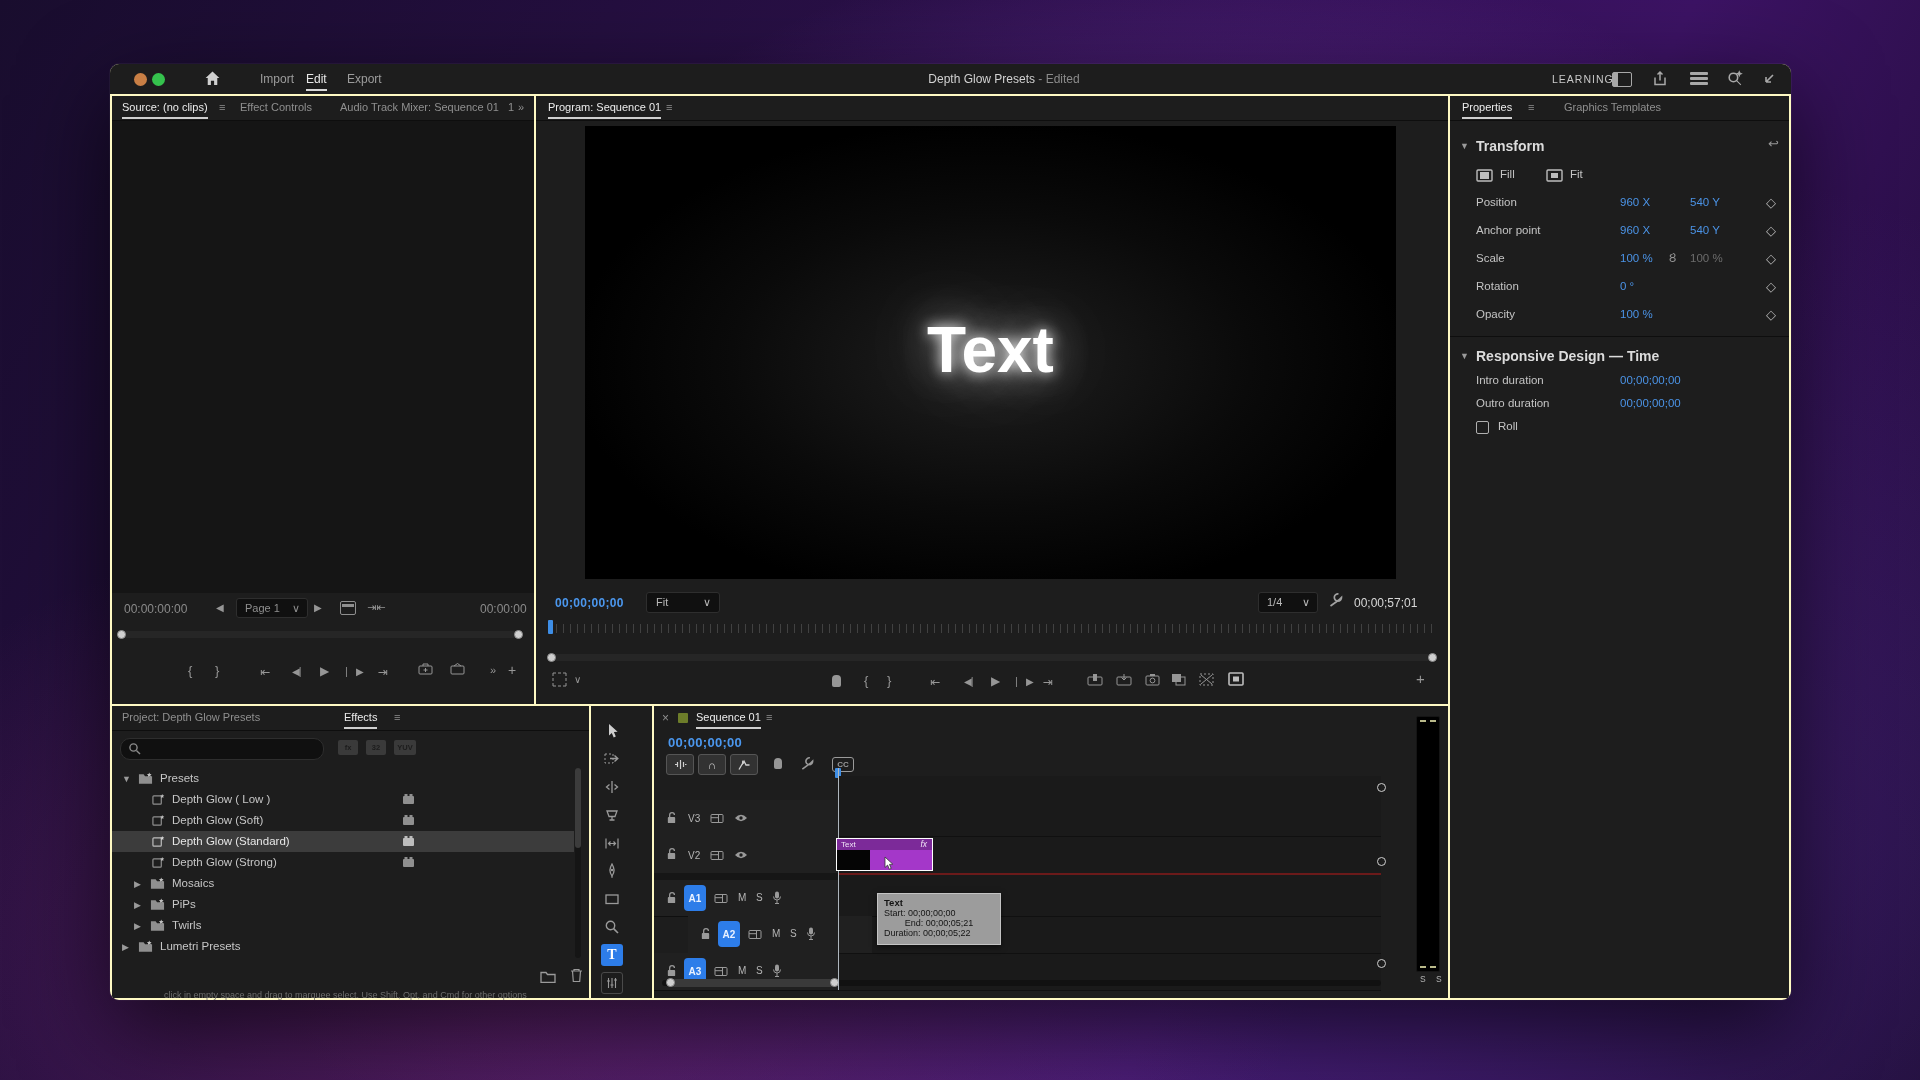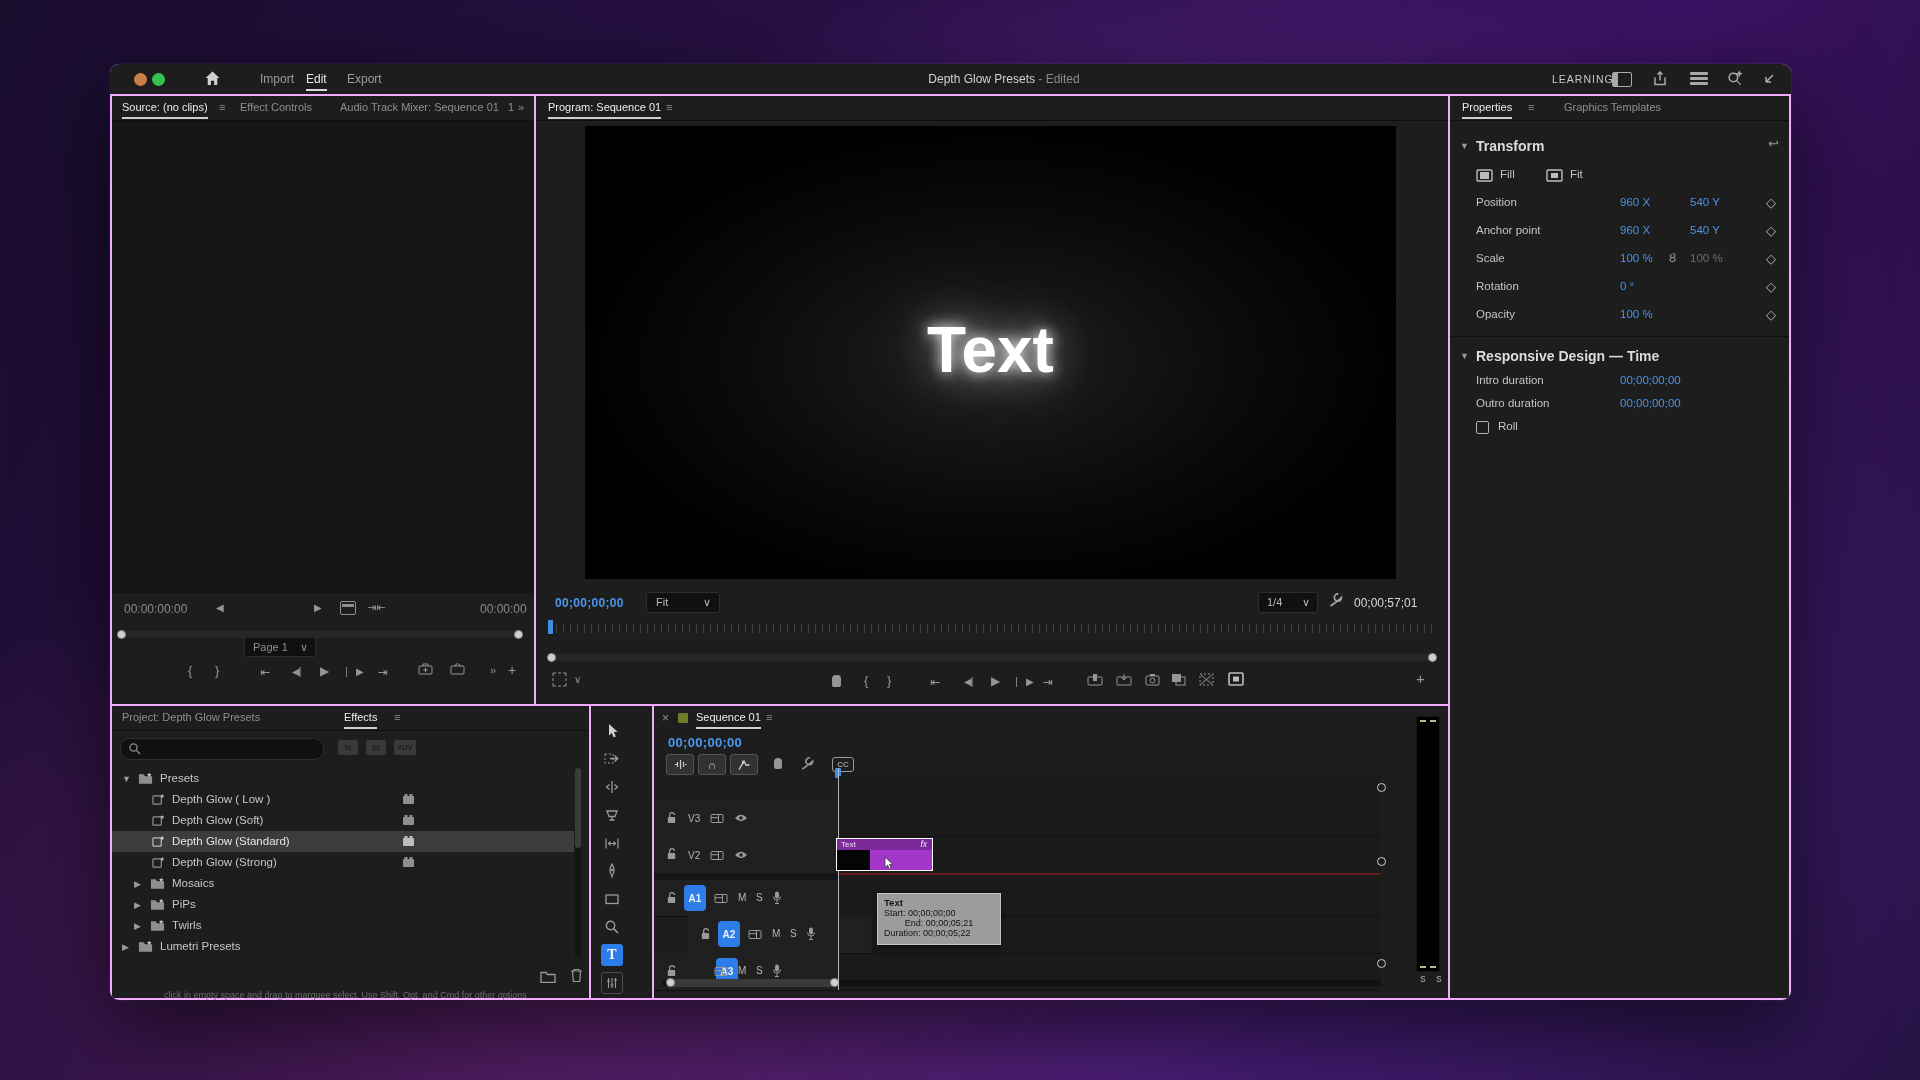--- a/index.html
+++ b/index.html
@@ -4,21 +4,21 @@
 <style>
   html,body{margin:0;padding:0;width:1920px;height:1080px;overflow:hidden;
     font-family:"Liberation Sans","DejaVu Sans",sans-serif;-webkit-font-smoothing:antialiased;}
   body{background:
     radial-gradient(900px 520px at 62% 28%, rgba(138,64,200,.55), rgba(0,0,0,0) 70%),
     radial-gradient(1100px 650px at 28% 88%, rgba(186,62,150,.32), rgba(0,0,0,0) 70%),
     radial-gradient(1500px 950px at 72% 78%, rgba(96,52,168,.45), rgba(0,0,0,0) 75%),
     linear-gradient(118deg,#190d2e 0%,#2a1048 38%,#3c1364 68%,#180a2b 100%);}
   .a{position:absolute;}
   .nw{white-space:nowrap;}
-  .win{left:110px;top:64px;width:1681px;height:936px;background:#f0abfc;border-radius:9px;
+  .win{left:110px;top:64px;width:1681px;height:936px;background:#fef9c3;border-radius:9px;
     box-shadow:0 30px 90px rgba(0,0,0,.65),0 0 0 1px rgba(255,255,255,.05);overflow:hidden;}
   .titlebar{left:0;top:0;width:100%;height:30px;background:#1d1d1d;}
   .dot{width:13px;height:13px;border-radius:50%;top:9px;}
   .menu-item{top:8px;font-size:12px;color:#9c9c9c;}
   .menu-item.active{color:#e8e8e8;}
   .menu-item.active::after{content:"";position:absolute;left:0;right:0;bottom:-5px;height:2px;background:#d8d8d8;}
   .panel{background:#1d1d1d;}
   .tabbar{left:0;top:0;right:0;height:24px;background:#1d1d1d;border-bottom:1px solid #0e0e0e;}
   .tab{top:5px;font-size:11px;color:#8f8f8f;}
   .tab.active{color:#ececec;}
@@ -102,21 +102,21 @@
       <span class="a ham" style="left:107px;top:5px;">≡</span>
       <span class="a tab" style="left:128px;">Effect Controls</span>
       <span class="a tab" style="left:228px;">Audio Track Mixer: Sequence 01</span>
       <span class="a tab" style="left:396px;">1</span>
       <span class="a tab" style="left:406px;">»</span>
     </div>
     <div class="a well" style="left:0;top:25px;width:422px;height:472px;"></div>
     <div class="a" style="left:0;top:497px;width:422px;height:111px;background:#1d1d1d;">
       <span class="a tc-gray" style="left:12px;top:9px;">00:00:00:00</span>
       <span class="a icon" style="left:104px;top:9px;font-size:10px;">◀</span>
-      <div class="a dd" style="left:132px;top:5px;width:70px;height:18px;margin-top:39px;">
+      <div class="a dd" style="left:124px;top:5px;width:70px;height:18px;">
         <span class="a" style="left:8px;top:3px;color:#8f8f8f;">Page 1</span>
         <span class="a" style="right:7px;top:3px;color:#8f8f8f;">∨</span>
       </div>
       <span class="a icon" style="left:202px;top:9px;font-size:10px;">▶</span>
       <div class="a" style="left:228px;top:8px;width:14px;height:12px;border:1.5px solid #8f8f8f;border-radius:2px;">
         <div style="height:3px;background:#8f8f8f;margin:2px 1px 0;"></div>
       </div>
       <span class="a icon" style="left:255px;top:8px;font-size:11px;">⇥⇤</span>
       <span class="a tc-gray" style="left:368px;top:9px;">00:00:00</span>
 
@@ -670,21 +670,21 @@
     </div>
     <div class="a" style="left:184px;top:210px;width:543px;height:37px;border-bottom:1px solid #101010;"></div>
 
     <div class="a trackrow" style="left:0;top:247px;width:184px;height:37px;">
       <span class="a" style="left:12px;top:11px;">
           <svg width="11" height="14" viewBox="0 0 12 14">
             <rect x="2" y="6" width="8" height="6.5" rx="1" fill="#9a9a9a"></rect>
             <path d="M4 6 V3.8 a2.6 2.6 0 0 1 5.2 0" fill="none" stroke="#9a9a9a" stroke-width="1.4"></path>
           </svg>
         </span>
-      <div class="a abadge" style="left:30px;top:5px;margin-left:32px;">
+      <div class="a abadge" style="left:30px;top:5px;">
           <span>A3</span>
         </div>
       <span class="a" style="left:60px;top:13px;">
           <svg width="14" height="11" viewBox="0 0 14 10">
             <rect x="1" y="1" width="12" height="8" rx="1" fill="none" stroke="#9a9a9a"></rect>
             <path d="M1 4.2 h7.5 M8.5 1 v8" stroke="#9a9a9a"></path>
           </svg>
         </span>
       <span class="a trklbl" style="left:84px;top:12px;">M</span>
       <span class="a trklbl" style="left:102px;top:12px;">S</span>

